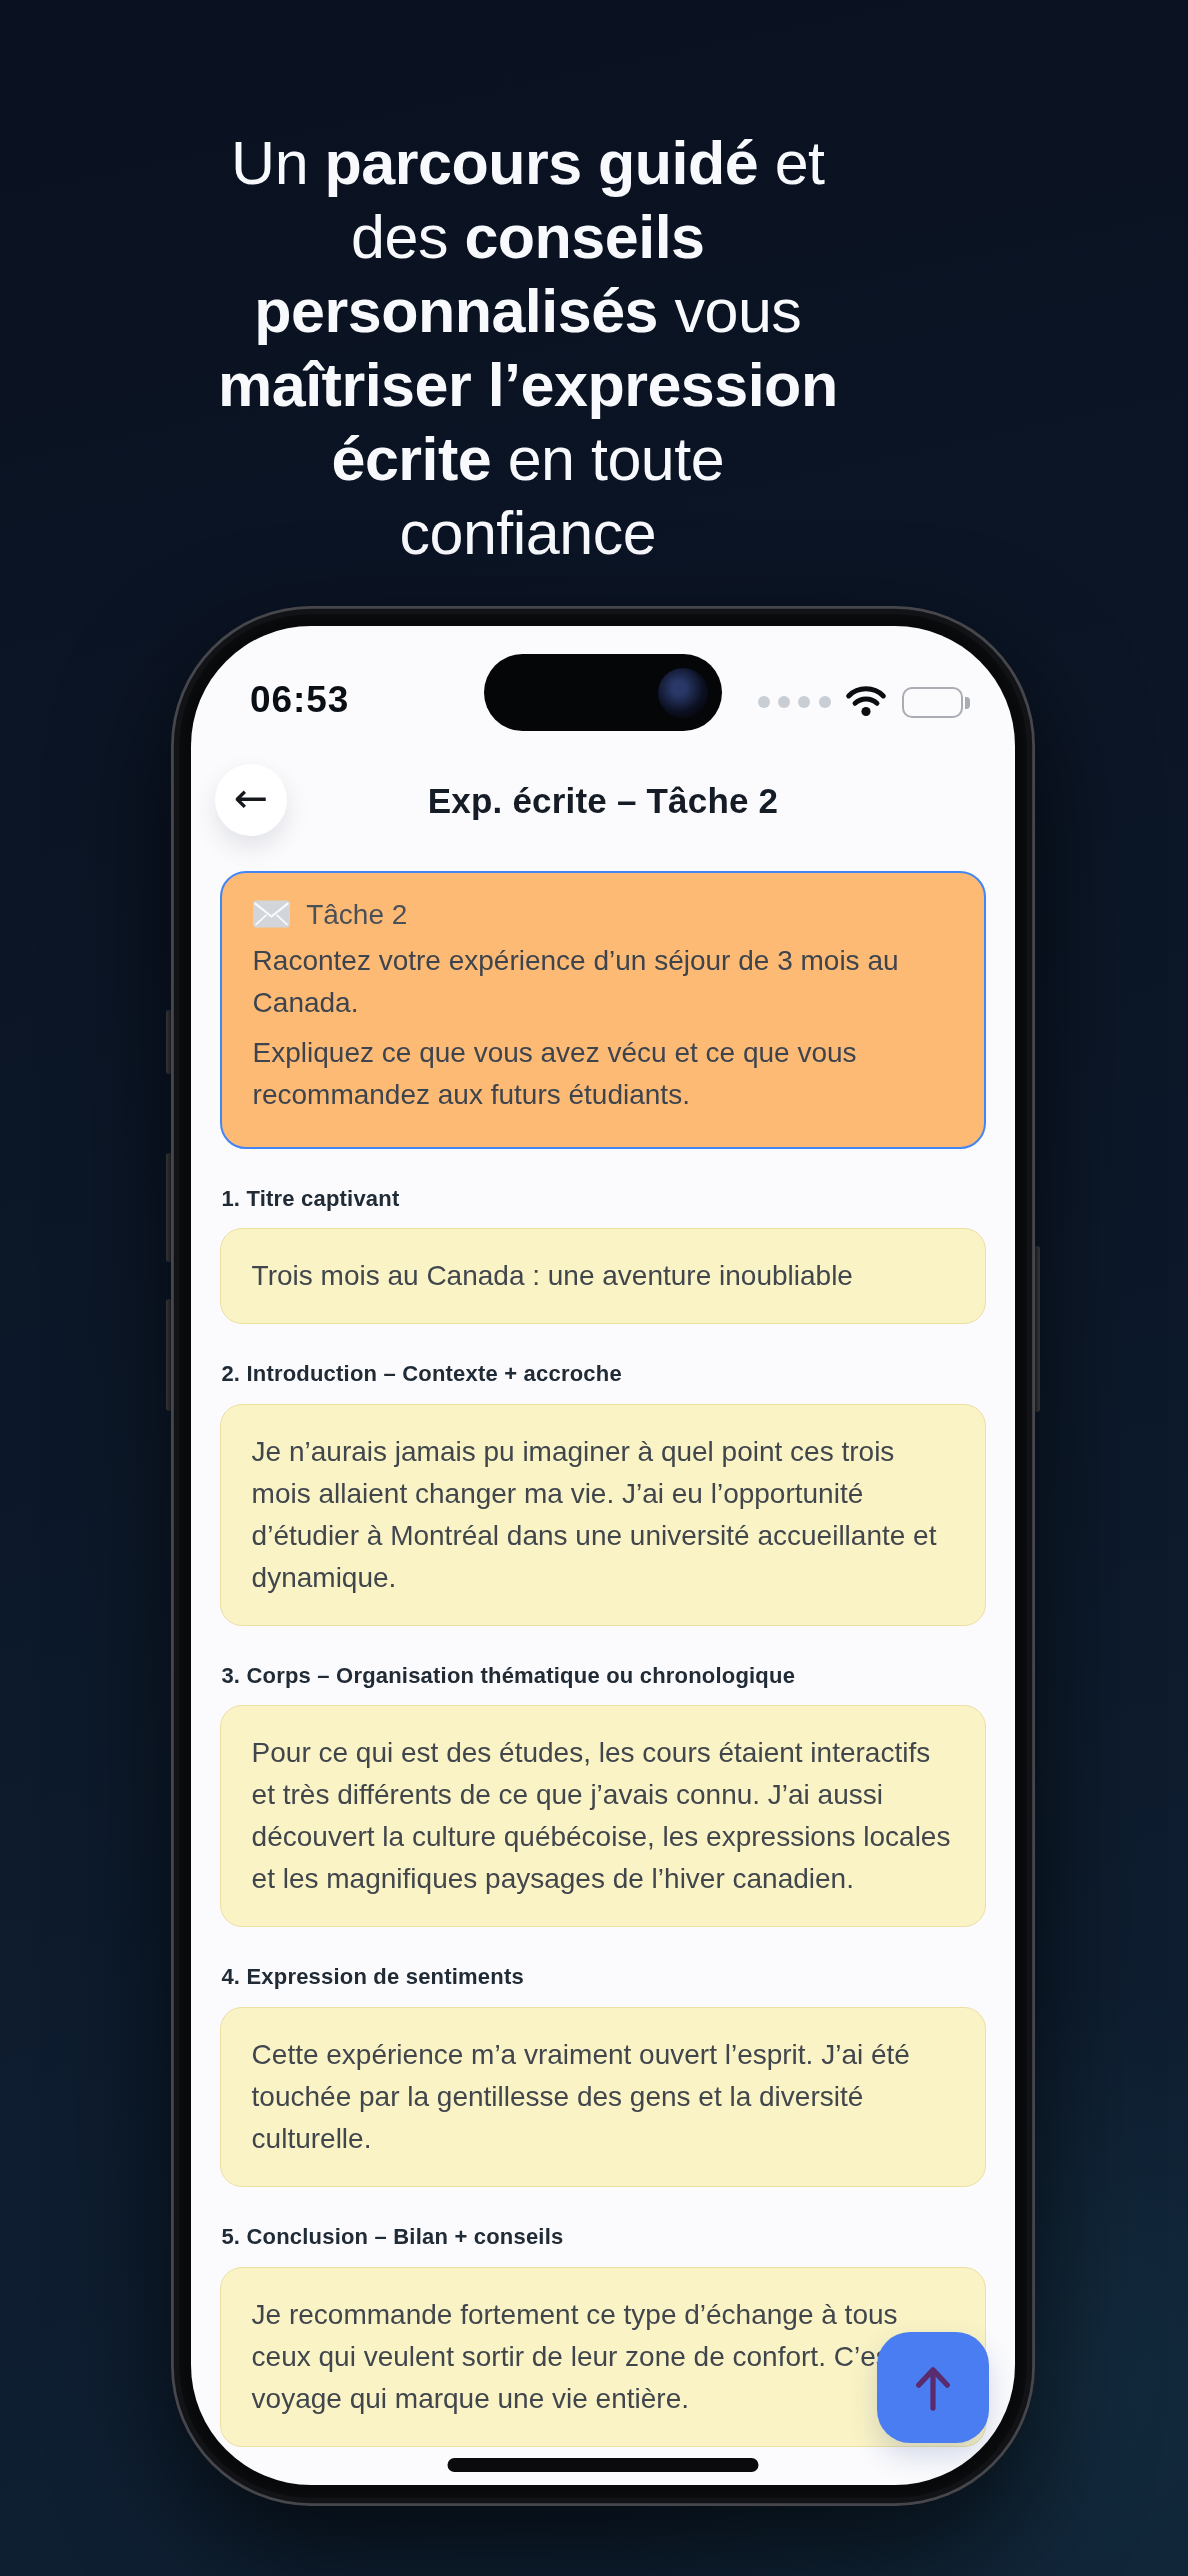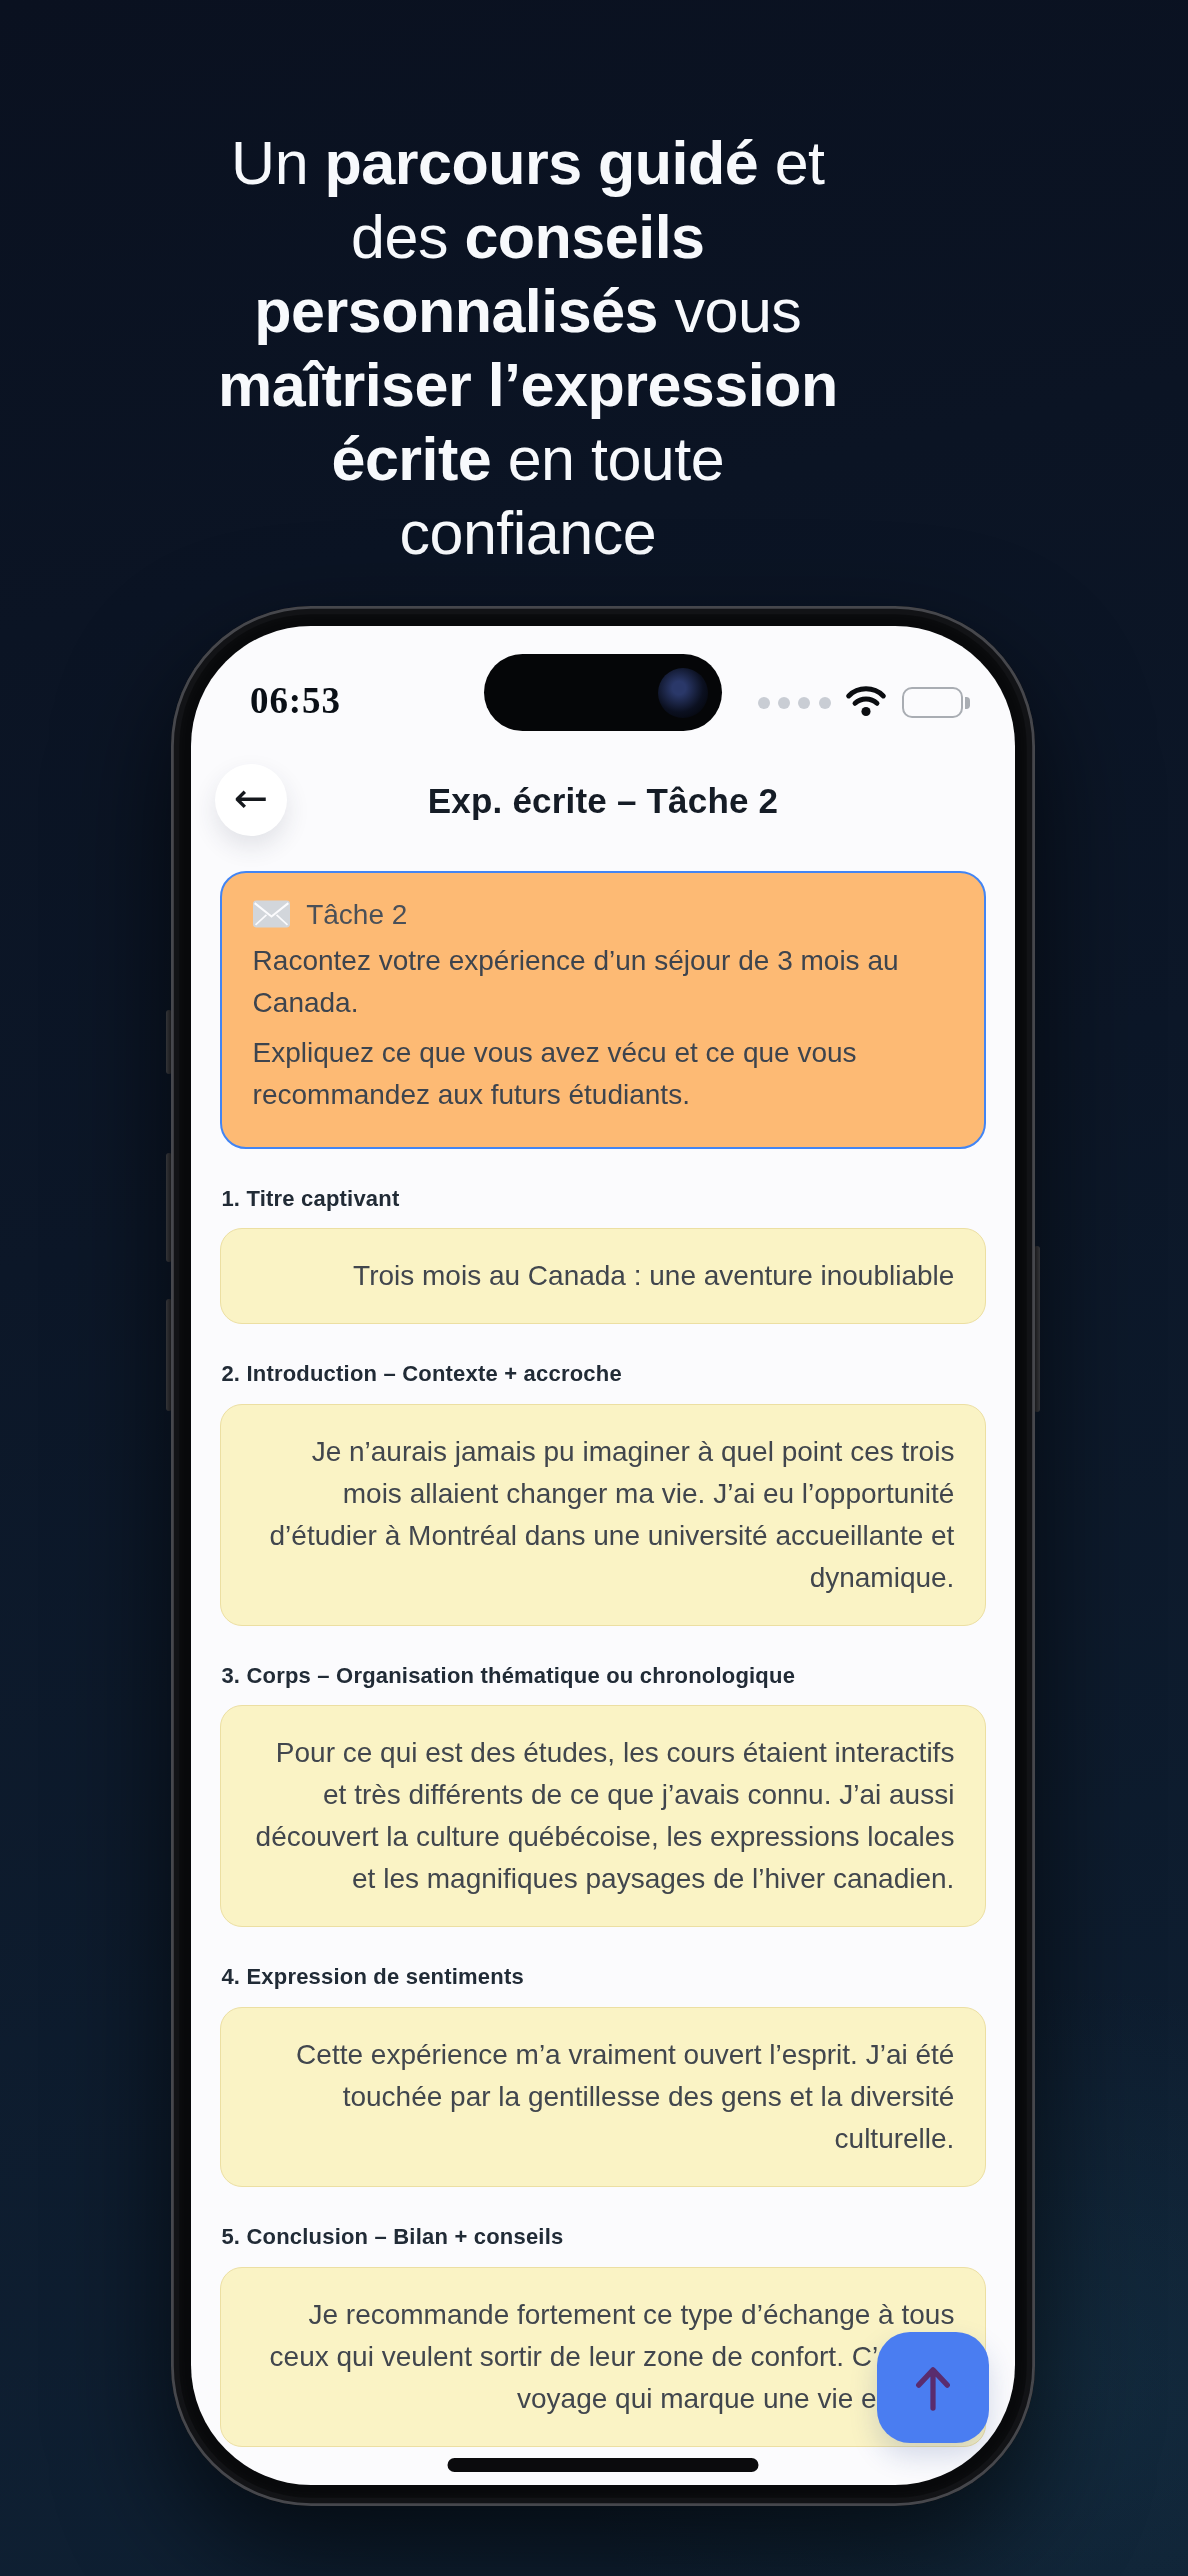--- a/index.html
+++ b/index.html
@@ -31,21 +31,21 @@
   .side-btn.right{left:1034px;background:linear-gradient(90deg,#202125,#4a4b50);}
 
   .phone{position:absolute;left:171px;top:606px;width:864px;height:1900px;border-radius:140px;
     background:#08090b;
     box-shadow: inset 0 0 0 2.8px #46474c, inset 0 0 0 8.3px #121316,
                 inset 0 0 22px rgba(255,255,255,0.07), 0 46px 111px rgba(0,0,0,0.65);}
   .screen{position:absolute;left:20px;top:20px;width:824px;height:1859px;border-radius:120px;
     background:var(--screen-bg);overflow:hidden;}
 
   
-  .status-bar{position:relative;height:129px;font-family:Liberation Serif, serif;}
+  .status-bar{position:relative;height:129px;}
   .time{position:absolute;left:59px;top:53px;font-size:37px;font-weight:700;color:#0a0f16;letter-spacing:0.9px;}
   .island{position:absolute;left:50%;transform:translateX(-50%);top:28px;width:238px;height:77px;
     background:#050608;border-radius:41px;}
   .lens{position:absolute;right:14px;top:14px;width:50px;height:50px;border-radius:50%;
     background:radial-gradient(circle at 42% 40%, #2a3869 0 16%, #0b1020 58%, #000 100%);}
   .status-icons{position:absolute;right:52px;top:59px;display:flex;align-items:center;gap:14.7px;}
   .dots{display:flex;gap:8.3px;align-items:center;}
   .dot{width:12px;height:12px;border-radius:50%;background:#c9cdd4;display:inline-block;}
   .wifi{color:#0b0d11;}
   .battery{position:relative;width:61px;height:31px;border:2.8px solid #a9adb3;border-radius:10px;padding:2.8px;}
@@ -66,21 +66,21 @@
     padding:26px 31px 31px;}
   .task-title-row{display:flex;align-items:center;gap:16.6px;margin-bottom:9.2px;}
   .envelope{color:#d2d6db;}
   .task-title{font-size:28px;color:#4a5058;}
   .task-line{margin:7.4px 0 0;font-size:28px;line-height:42px;color:var(--text-dark);}
 
   .section{margin-top:37px;}
   .section-heading{font-size:22px;font-weight:600;color:var(--heading-dark);margin:0 0 16.6px 1.8px;letter-spacing:0.2px;}
   .note-card{background:var(--card-yellow-bg);border:1.8px solid var(--card-yellow-border);border-radius:22px;
     padding:26px 31px;}
-  .note-text{margin:0;font-size:28px;line-height:42px;color:#41464d;text-align:right;}
+  .note-text{margin:0;font-size:28px;line-height:42px;color:#41464d;}
 
   
   .scroll-top-btn{position:absolute;right:26px;top:1706px;width:112px;height:111px;border:none;
     border-radius:33px;background:var(--button-blue);display:flex;align-items:center;justify-content:center;
     cursor:pointer;box-shadow:0 13px 28px rgba(30,60,140,0.18);}
   .scroll-top-btn svg{color:var(--button-arrow-purple);}
   .home-indicator{position:absolute;left:50%;transform:translateX(-50%);bottom:13px;width:311px;height:14px;
     border-radius:7.4px;background:#0b0b0d;}
 </style>
 </head>

